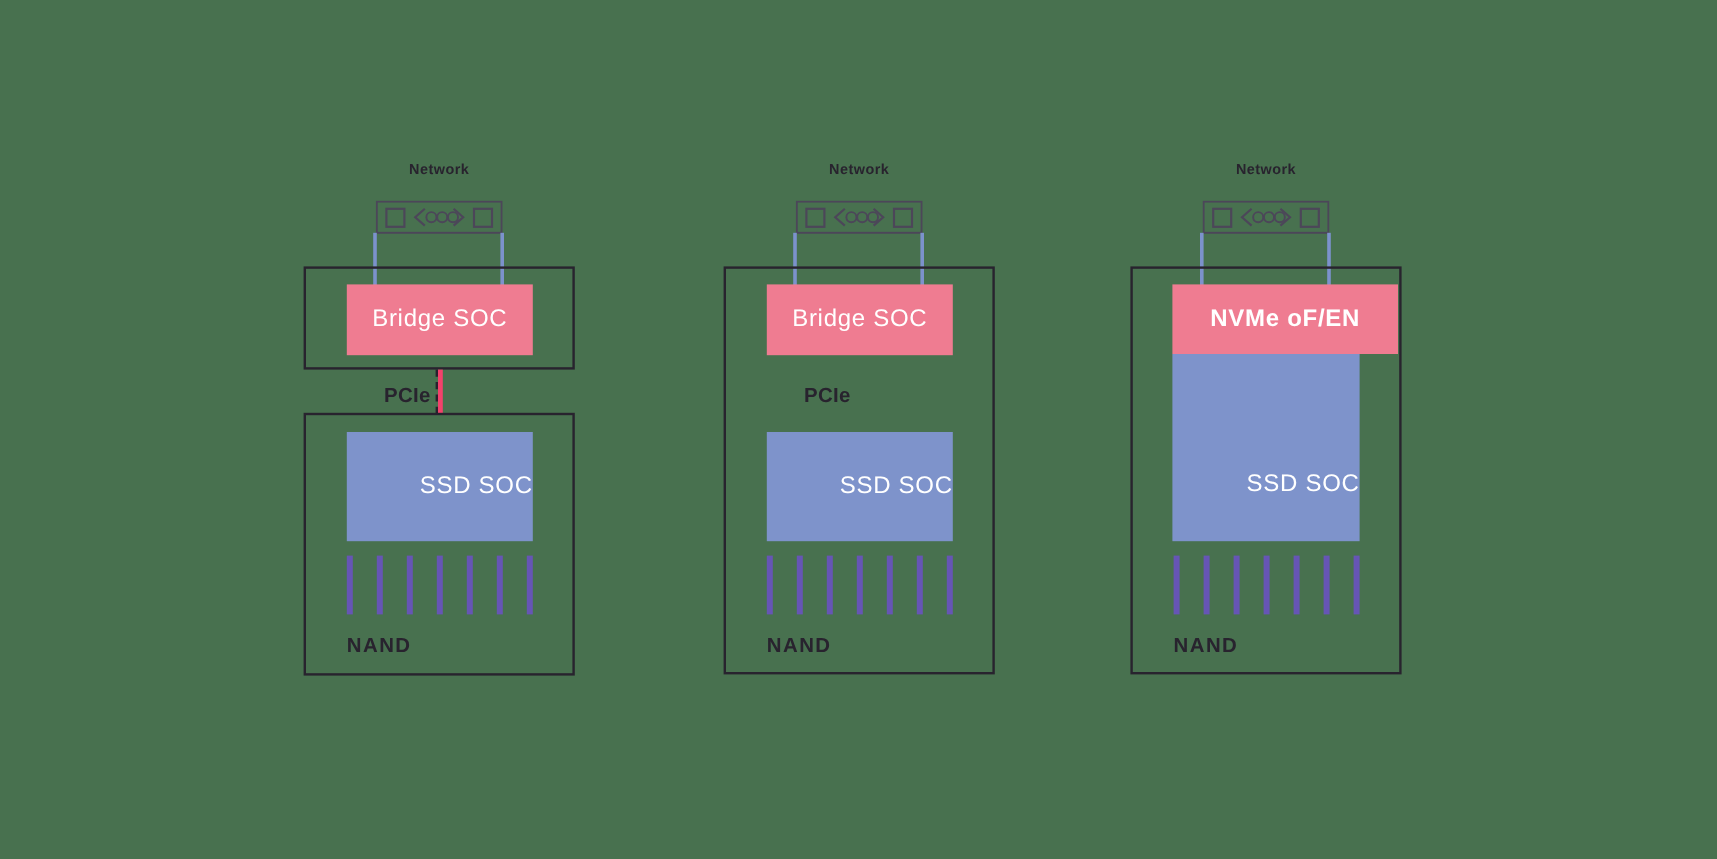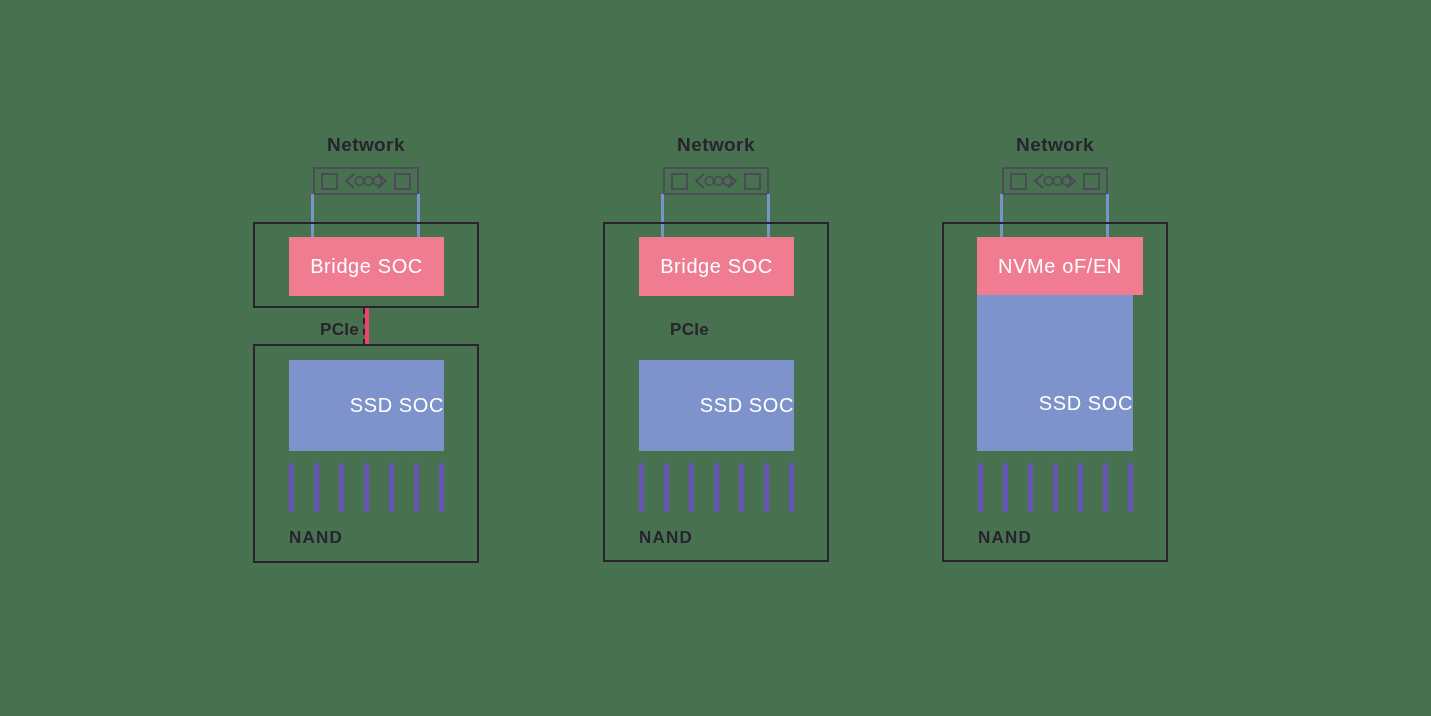--- a/index.html
+++ b/index.html
@@ -33,21 +33,21 @@
     height:432px;
   }
   #panel-1{left:253px;}
   #panel-2{left:603px;}
   #panel-3{left:942px;}
 
   .net-label{
     position:absolute;
     top:0; left:0; right:0;
     text-align:center;
-    font-size:19px;
+    font-size:12px;
     font-weight:bold;
     letter-spacing:.4px;
     color:var(--ink);
   }
   .port{
     position:absolute;
     top:33px; left:60px;
     width:106px; height:28px;
   }
   .port svg{display:block;width:100%;height:100%;}
@@ -77,21 +77,21 @@
     display:flex;
     align-items:center;
     justify-content:center;
     color:var(--white);
     font-size:20px;
     letter-spacing:.6px;
   }
   .chip-label{white-space:nowrap;}
   .chip.pink{background:var(--pink); left:36px; top:103px; width:155px; height:59px;}
   .chip.blue{background:var(--blue); left:36px; top:226px; width:155px; height:91px;justify-content:flex-end;}
-  #panel-3 .chip.pink{left:35px; width:166px; height:58px;}
+  #panel-3 .chip.pink{left:35px; width:188px; height:58px;font-weight:bold;}
   #panel-3 .chip.blue{left:35px; top:161px; width:156px; height:156px; align-items:flex-start;}
   #panel-3 .chip.blue .chip-label{margin-top:97px;}
 
   .bus-label{
     position:absolute;
     left:30px; top:186px;
     font-size:17px;
     font-weight:bold;
     letter-spacing:.3px;
     color:var(--ink);

